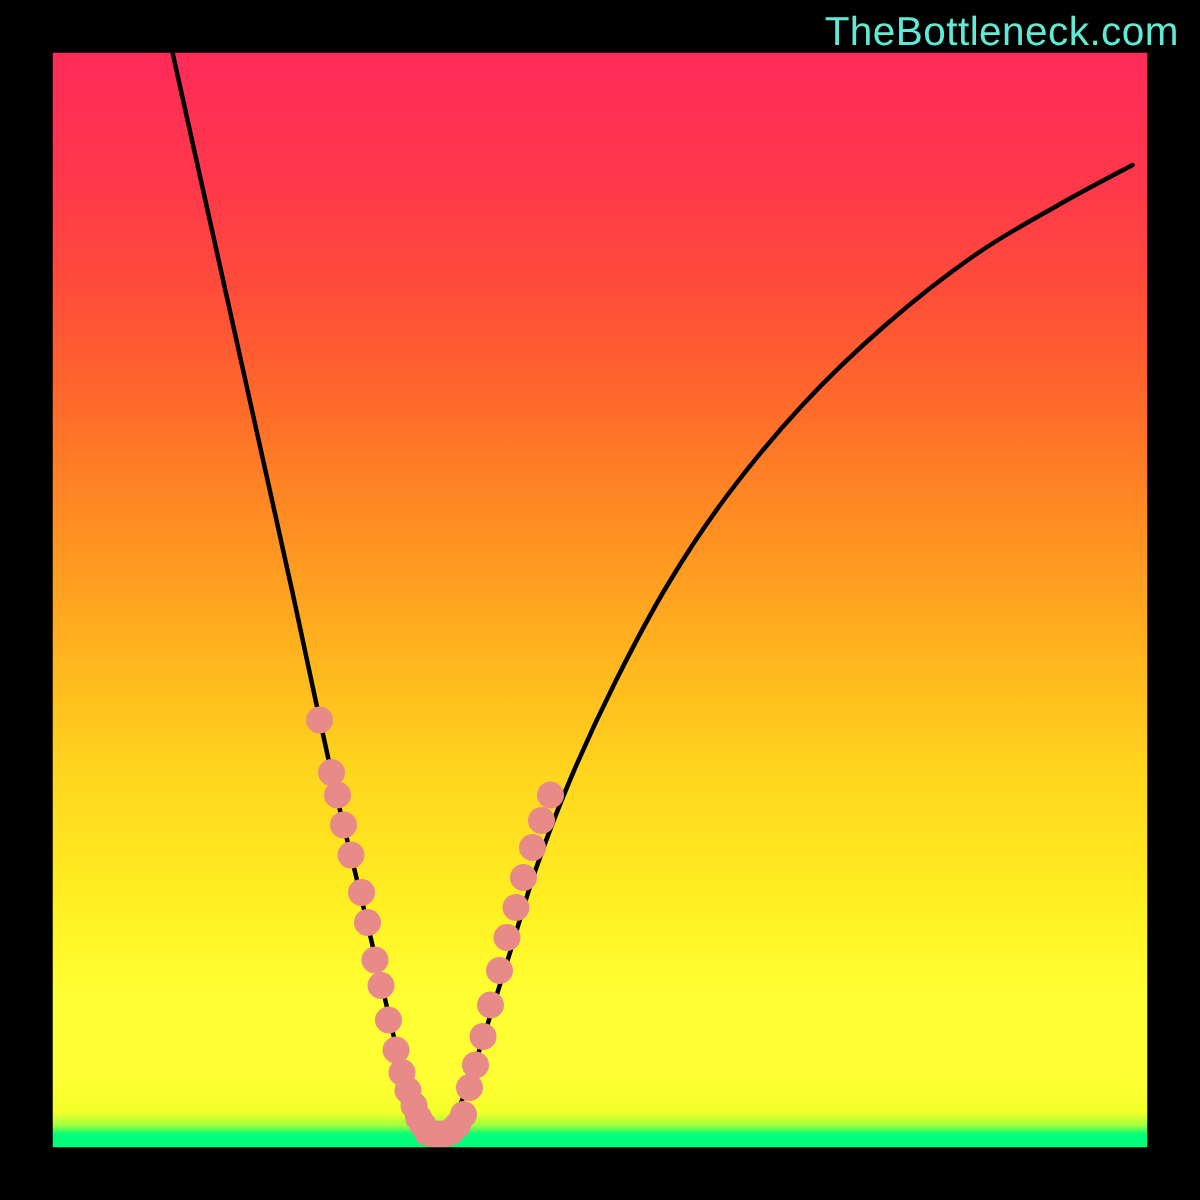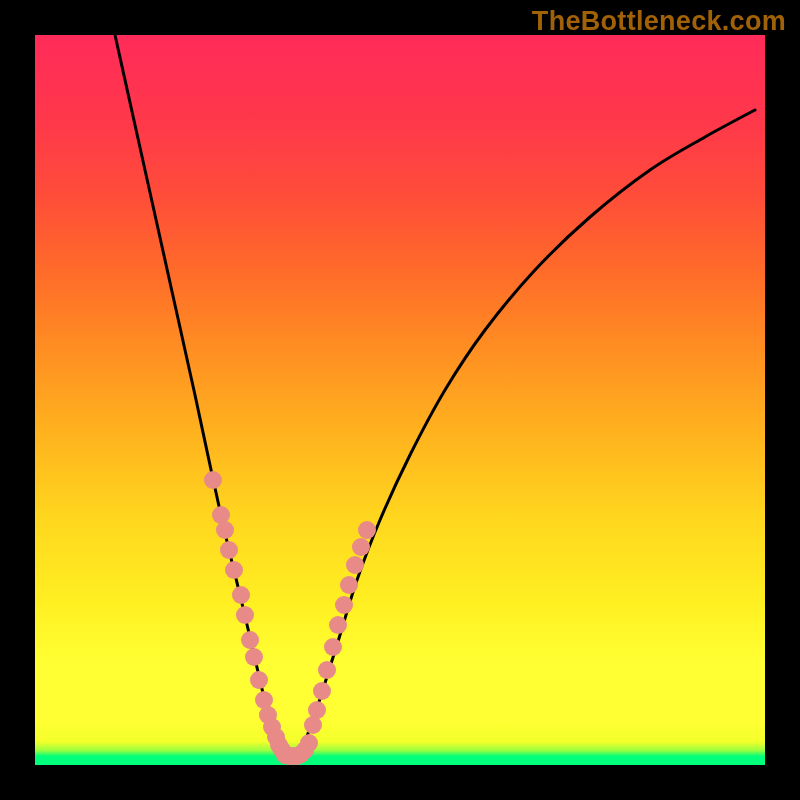--- a/index.html
+++ b/index.html
@@ -44,22 +44,22 @@
       #ff4d39 78%,
       #ff384a 88%,
       #ff2b5a 100%
     );
   }
   .watermark {
     position: absolute;
     top: 6px;
     right: 14px;
     font-size: 27px;
-    color: #a16207;
-    font-weight: 700;
+    color: #5eead4;
+    font-weight: 400;
     letter-spacing: 0.3px;
     user-select: none;
   }
   svg.curve {
     position: absolute;
     inset: 0;
   }
 </style>
 </head>
 <body>

